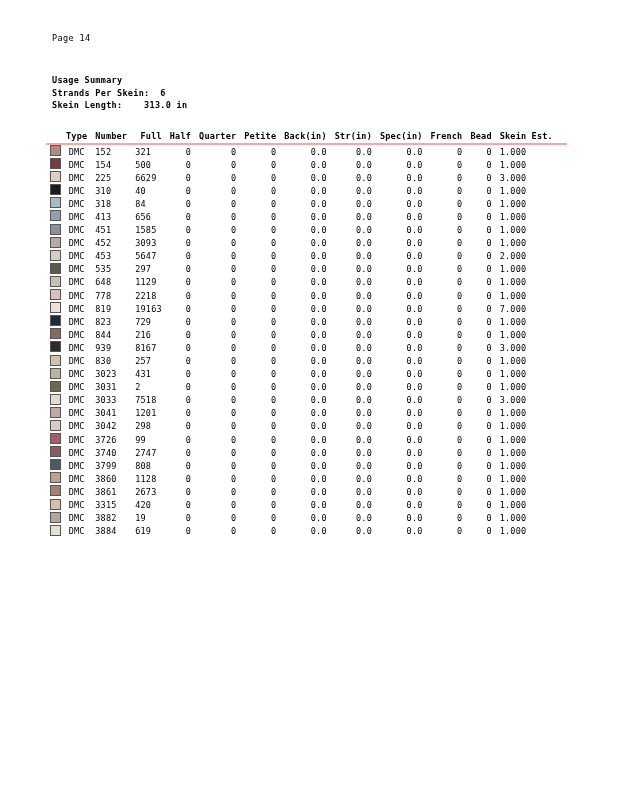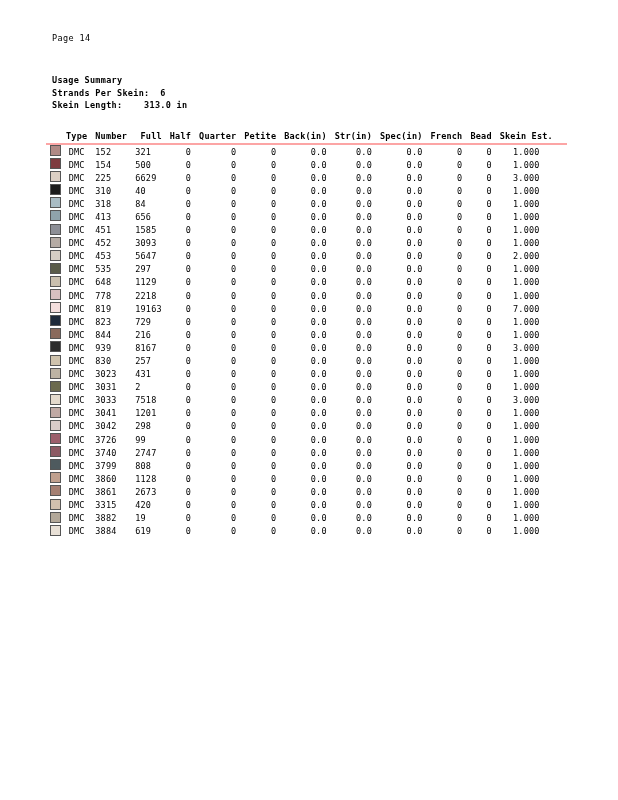--- a/index.html
+++ b/index.html
@@ -72,21 +72,21 @@
     display: inline-block;
     width: 9px;
     height: 9px;
     border: 1px solid #555;
     vertical-align: -1px;
   }
   .c-type   { text-align: center; padding-left: 2px !important; }
   .c-num    { text-align: left; }
   .c-full   { text-align: left; }
   .c-n      { text-align: right; }
-  .c-skein  { text-align: center; padding-right: 14px !important; }
+  .c-skein  { text-align: left; padding-right: 14px !important; }
 
   th.h-type  { text-align: left; padding-left: 20px !important; }
   th.h-num   { text-align: left; margin-left: 8px; }
   th.h-full  { text-align: right; }
   th.h-n     { text-align: right; }
   th.h-skein { text-align: right; padding-right: 14px !important; }
 </style>
 </head>
 <body>
 

